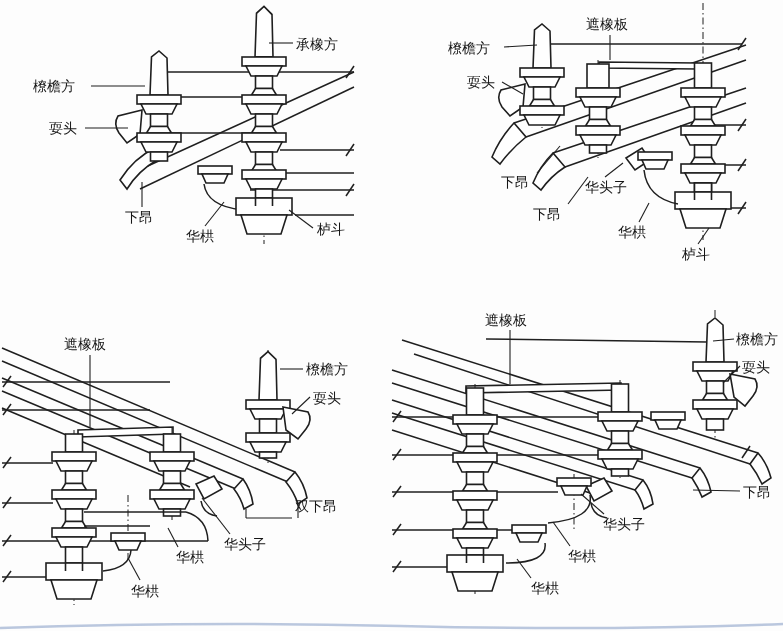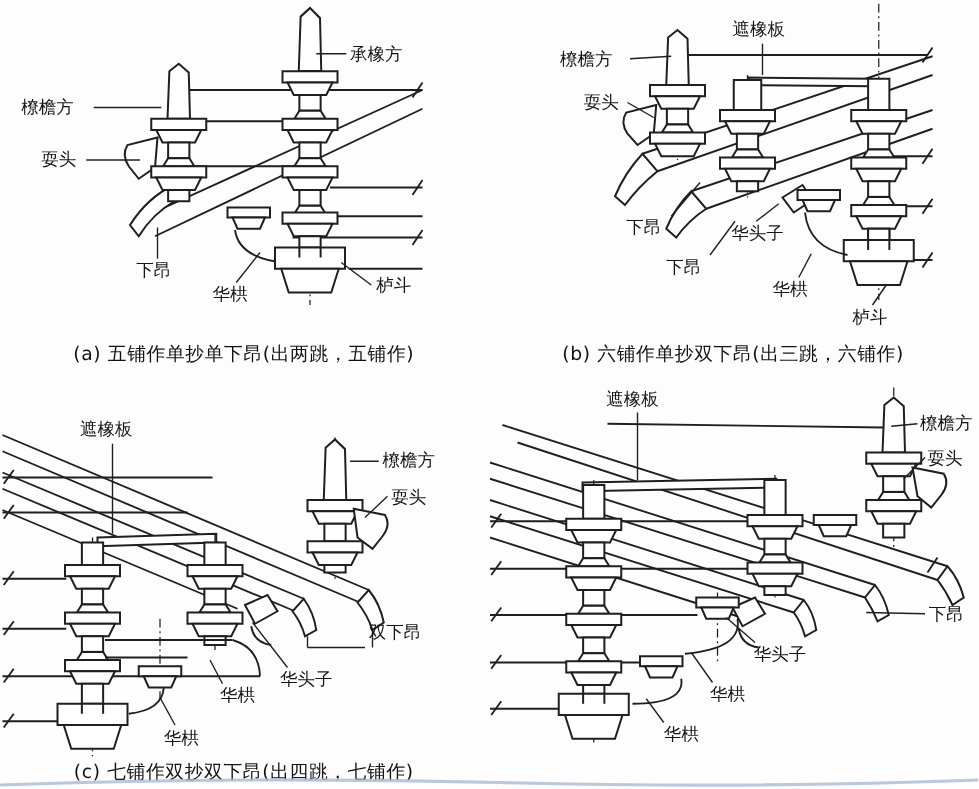--- a/index.html
+++ b/index.html
@@ -42,21 +42,21 @@
         <line x1="-8.5" y1="0" x2="-8.5" y2="8"></line>
           <line x1="8.5" y1="0" x2="8.5" y2="8"></line>
       </g>
       <g id="g-dou-s">
         <rect x="-17" y="0" width="34" height="8"></rect>
         <polygon points="-13,8 13,8 9,17 -9,17"></polygon>
       </g>
     </defs>
   </svg>
 
-  <section class="panel" style="left:0;top:0;width:390px;height:300px">
+  <section class="panel" style="left:16px;top:0;width:390px;height:300px">
     <svg width="390" height="300" viewBox="0 0 390 300">
       <g class="ln">
         <line x1="150" y1="72" x2="338" y2="72"></line>
           <line x1="152" y1="97" x2="236" y2="97"></line>
         <line x1="155" y1="133" x2="240" y2="133"></line>
           <line x1="264" y1="150" x2="338" y2="150"></line>
         <line x1="264" y1="173" x2="338" y2="173"></line>
           <line x1="234" y1="190" x2="338" y2="190"></line>
         <line x1="279" y1="215" x2="338" y2="215"></line>
         <line x1="112" y1="175" x2="338" y2="72"></line>
@@ -94,21 +94,20 @@
         <line x1="189" y1="226" x2="208" y2="202"></line>
           <line x1="297" y1="228" x2="273" y2="210"></line>
       </g>
     </svg>
     <span class="lbl" style="left:280px;top:36px">承橡方</span>
     <span class="lbl" style="left:17px;top:78px">橑檐方</span>
     <span class="lbl" style="left:33px;top:120px">耍头</span>
     <span class="lbl" style="left:109px;top:209px">下昂</span>
     <span class="lbl" style="left:170px;top:228px">华栱</span>
     <span class="lbl" style="left:301px;top:221px">栌斗</span>
-    <div class="caption" style="top:274px">(a) 五铺作单抄单下昂(出两跳，五铺作)</div>
   </section>
 
   <section class="panel" style="left:390px;top:0;width:393px;height:300px">
     <svg width="393" height="300" viewBox="0 0 393 300">
       <g class="ln">
         <line x1="155" y1="44" x2="352" y2="44"></line>
           <line x1="322" y1="125" x2="356" y2="125"></line>
         <line x1="322" y1="165" x2="356" y2="165"></line>
           <line x1="341" y1="208" x2="356" y2="208"></line>
         <line x1="124" y1="123" x2="356" y2="45"></line>
@@ -159,21 +158,20 @@
       </g>
     </svg>
     <span class="lbl" style="left:196px;top:16px">遮橡板</span>
     <span class="lbl" style="left:58px;top:40px">橑檐方</span>
     <span class="lbl" style="left:77px;top:74px">耍头</span>
     <span class="lbl" style="left:111px;top:174px">下昂</span>
     <span class="lbl" style="left:143px;top:206px">下昂</span>
     <span class="lbl" style="left:195px;top:179px">华头子</span>
     <span class="lbl" style="left:228px;top:224px">华栱</span>
     <span class="lbl" style="left:292px;top:246px">栌斗</span>
-    <div class="caption" style="top:274px">(b) 六铺作单抄双下昂(出三跳，六铺作)</div>
   </section>
 
   <section class="panel" style="left:0;top:300px;width:390px;height:331px">
     <svg width="390" height="331" viewBox="0 0 390 331">
       <g class="ln">
         <line x1="2" y1="82" x2="170" y2="82"></line>
           <line x1="2" y1="110" x2="150" y2="110"></line>
         <line x1="2" y1="163" x2="53" y2="163"></line>
           <line x1="2" y1="203" x2="53" y2="203"></line>
         <line x1="2" y1="241" x2="208" y2="241"></line>
@@ -238,21 +236,20 @@
         <line x1="128" y1="258" x2="140" y2="280"></line>
       </g>
     </svg>
     <span class="lbl" style="left:64px;top:36px">遮橡板</span>
     <span class="lbl" style="left:306px;top:61px">橑檐方</span>
     <span class="lbl" style="left:313px;top:90px">耍头</span>
     <span class="lbl" style="left:295px;top:198px">双下昂</span>
     <span class="lbl" style="left:224px;top:236px">华头子</span>
     <span class="lbl" style="left:176px;top:249px">华栱</span>
     <span class="lbl" style="left:131px;top:283px">华栱</span>
-    <div class="caption" style="top:308px">(c) 七铺作双抄双下昂(出四跳，七铺作)</div>
   </section>
 
   <section class="panel" style="left:390px;top:300px;width:393px;height:331px">
     <svg width="393" height="331" viewBox="0 0 393 331">
       <g class="ln">
         <line x1="96" y1="39" x2="317" y2="42"></line>
         <line x1="2" y1="117" x2="216" y2="117"></line>
           <line x1="2" y1="155" x2="216" y2="155"></line>
         <line x1="2" y1="192" x2="168" y2="192"></line>
           <line x1="2" y1="230" x2="123" y2="230"></line>

